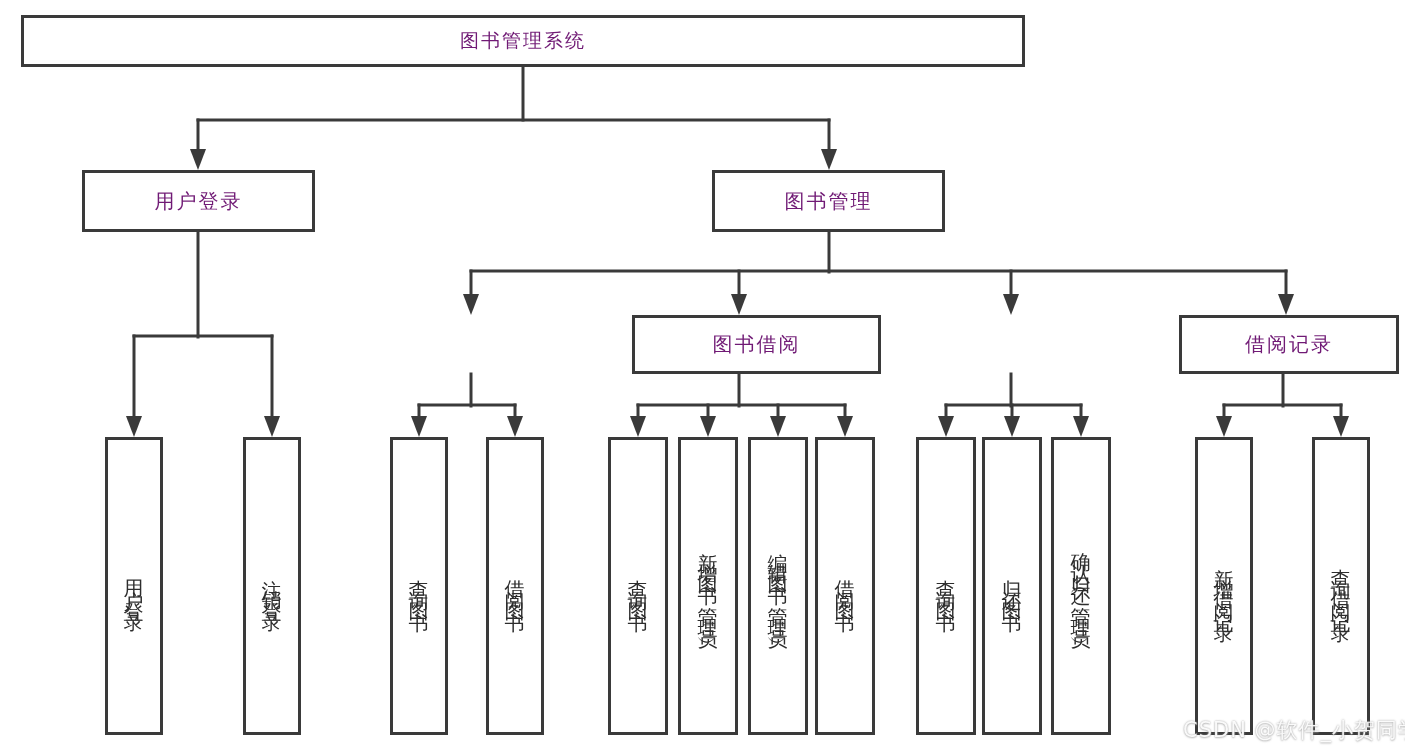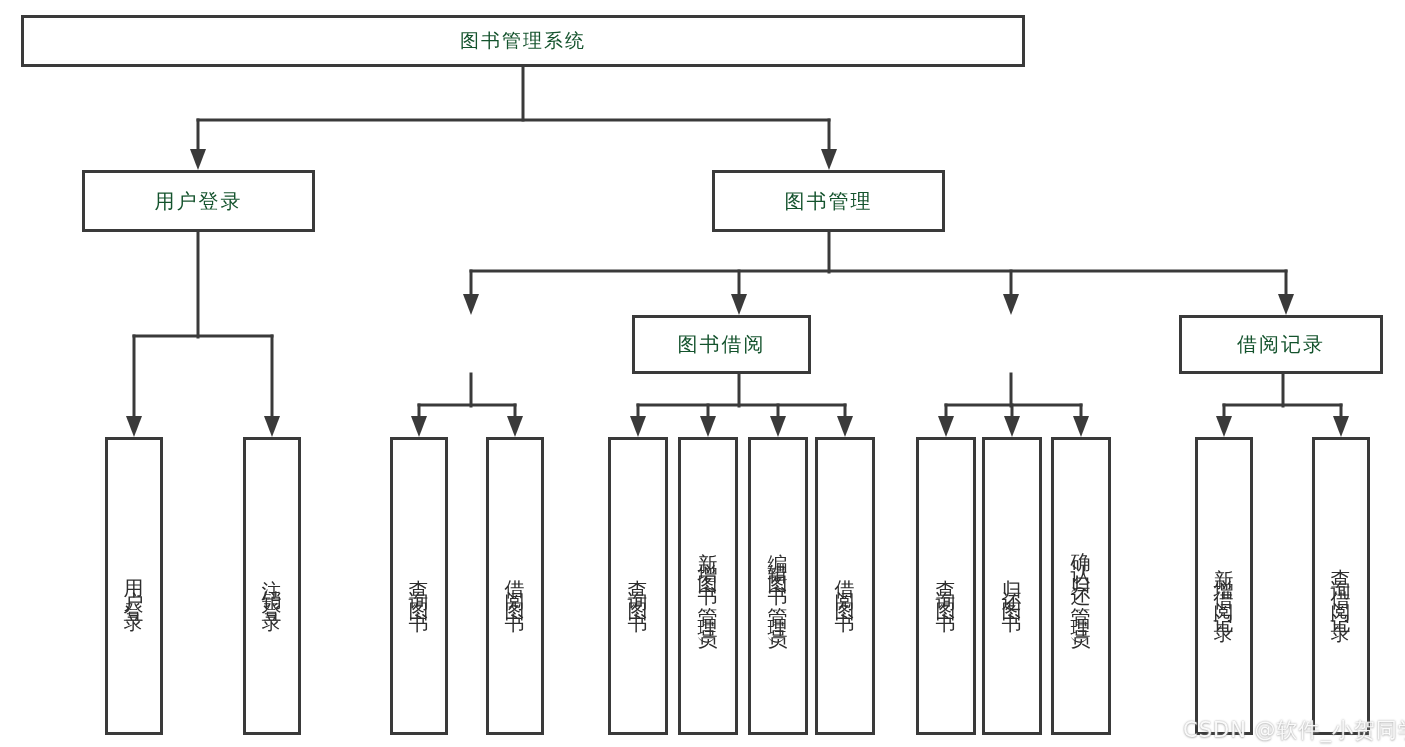--- a/index.html
+++ b/index.html
@@ -22,21 +22,21 @@
     height: 747px;
   }
   .node {
     position: absolute;
     box-sizing: border-box;
     border: 3px solid #3a3a3a;
     background: #ffffff;
     display: flex;
     align-items: center;
     justify-content: center;
-    color: #14532d;
+    color: #701a75;
     font-size: 20px;
     letter-spacing: 2px;
     white-space: nowrap;
   }
   .node.root {
     left: 21px; top: 15px;
     width: 1004px; height: 52px;
     font-size: 19px;
   }
   .node.lvl2 {
@@ -147,22 +147,22 @@
       <polygon points="1216,416 1232,416 1224,437"></polygon>
       <polygon points="1333,416 1349,416 1341,437"></polygon>
     </g>
   </svg>
 
   <div class="node root">图书管理系统</div>
 
   <div class="node lvl2" style="left:82px;">用户登录</div>
   <div class="node lvl2" style="left:712px;">图书管理</div>
 
-  <div class="node lvl3" style="left:632px;width:179px;font-family:Liberation Serif, serif;">图书借阅</div>
-  <div class="node lvl3" style="left:1179px;width:204px;">借阅记录</div>
+  <div class="node lvl3" style="left:632px;width:249px;font-family:Liberation Serif, serif;">图书借阅</div>
+  <div class="node lvl3" style="left:1179px;width:220px;">借阅记录</div>
 
   <div class="vnode" style="left:105px;">用户登录</div>
   <div class="vnode" style="left:243px;">注销登录</div>
 
   <div class="vnode" style="left:390px;">查询图书</div>
   <div class="vnode" style="left:486px;">借阅图书</div>
 
   <div class="vnode wide" style="left:608px;">查询图书</div>
   <div class="vnode wide" style="left:678px;">新增图书（管理员）</div>
   <div class="vnode wide" style="left:748px;">编辑图书（管理员）</div>

